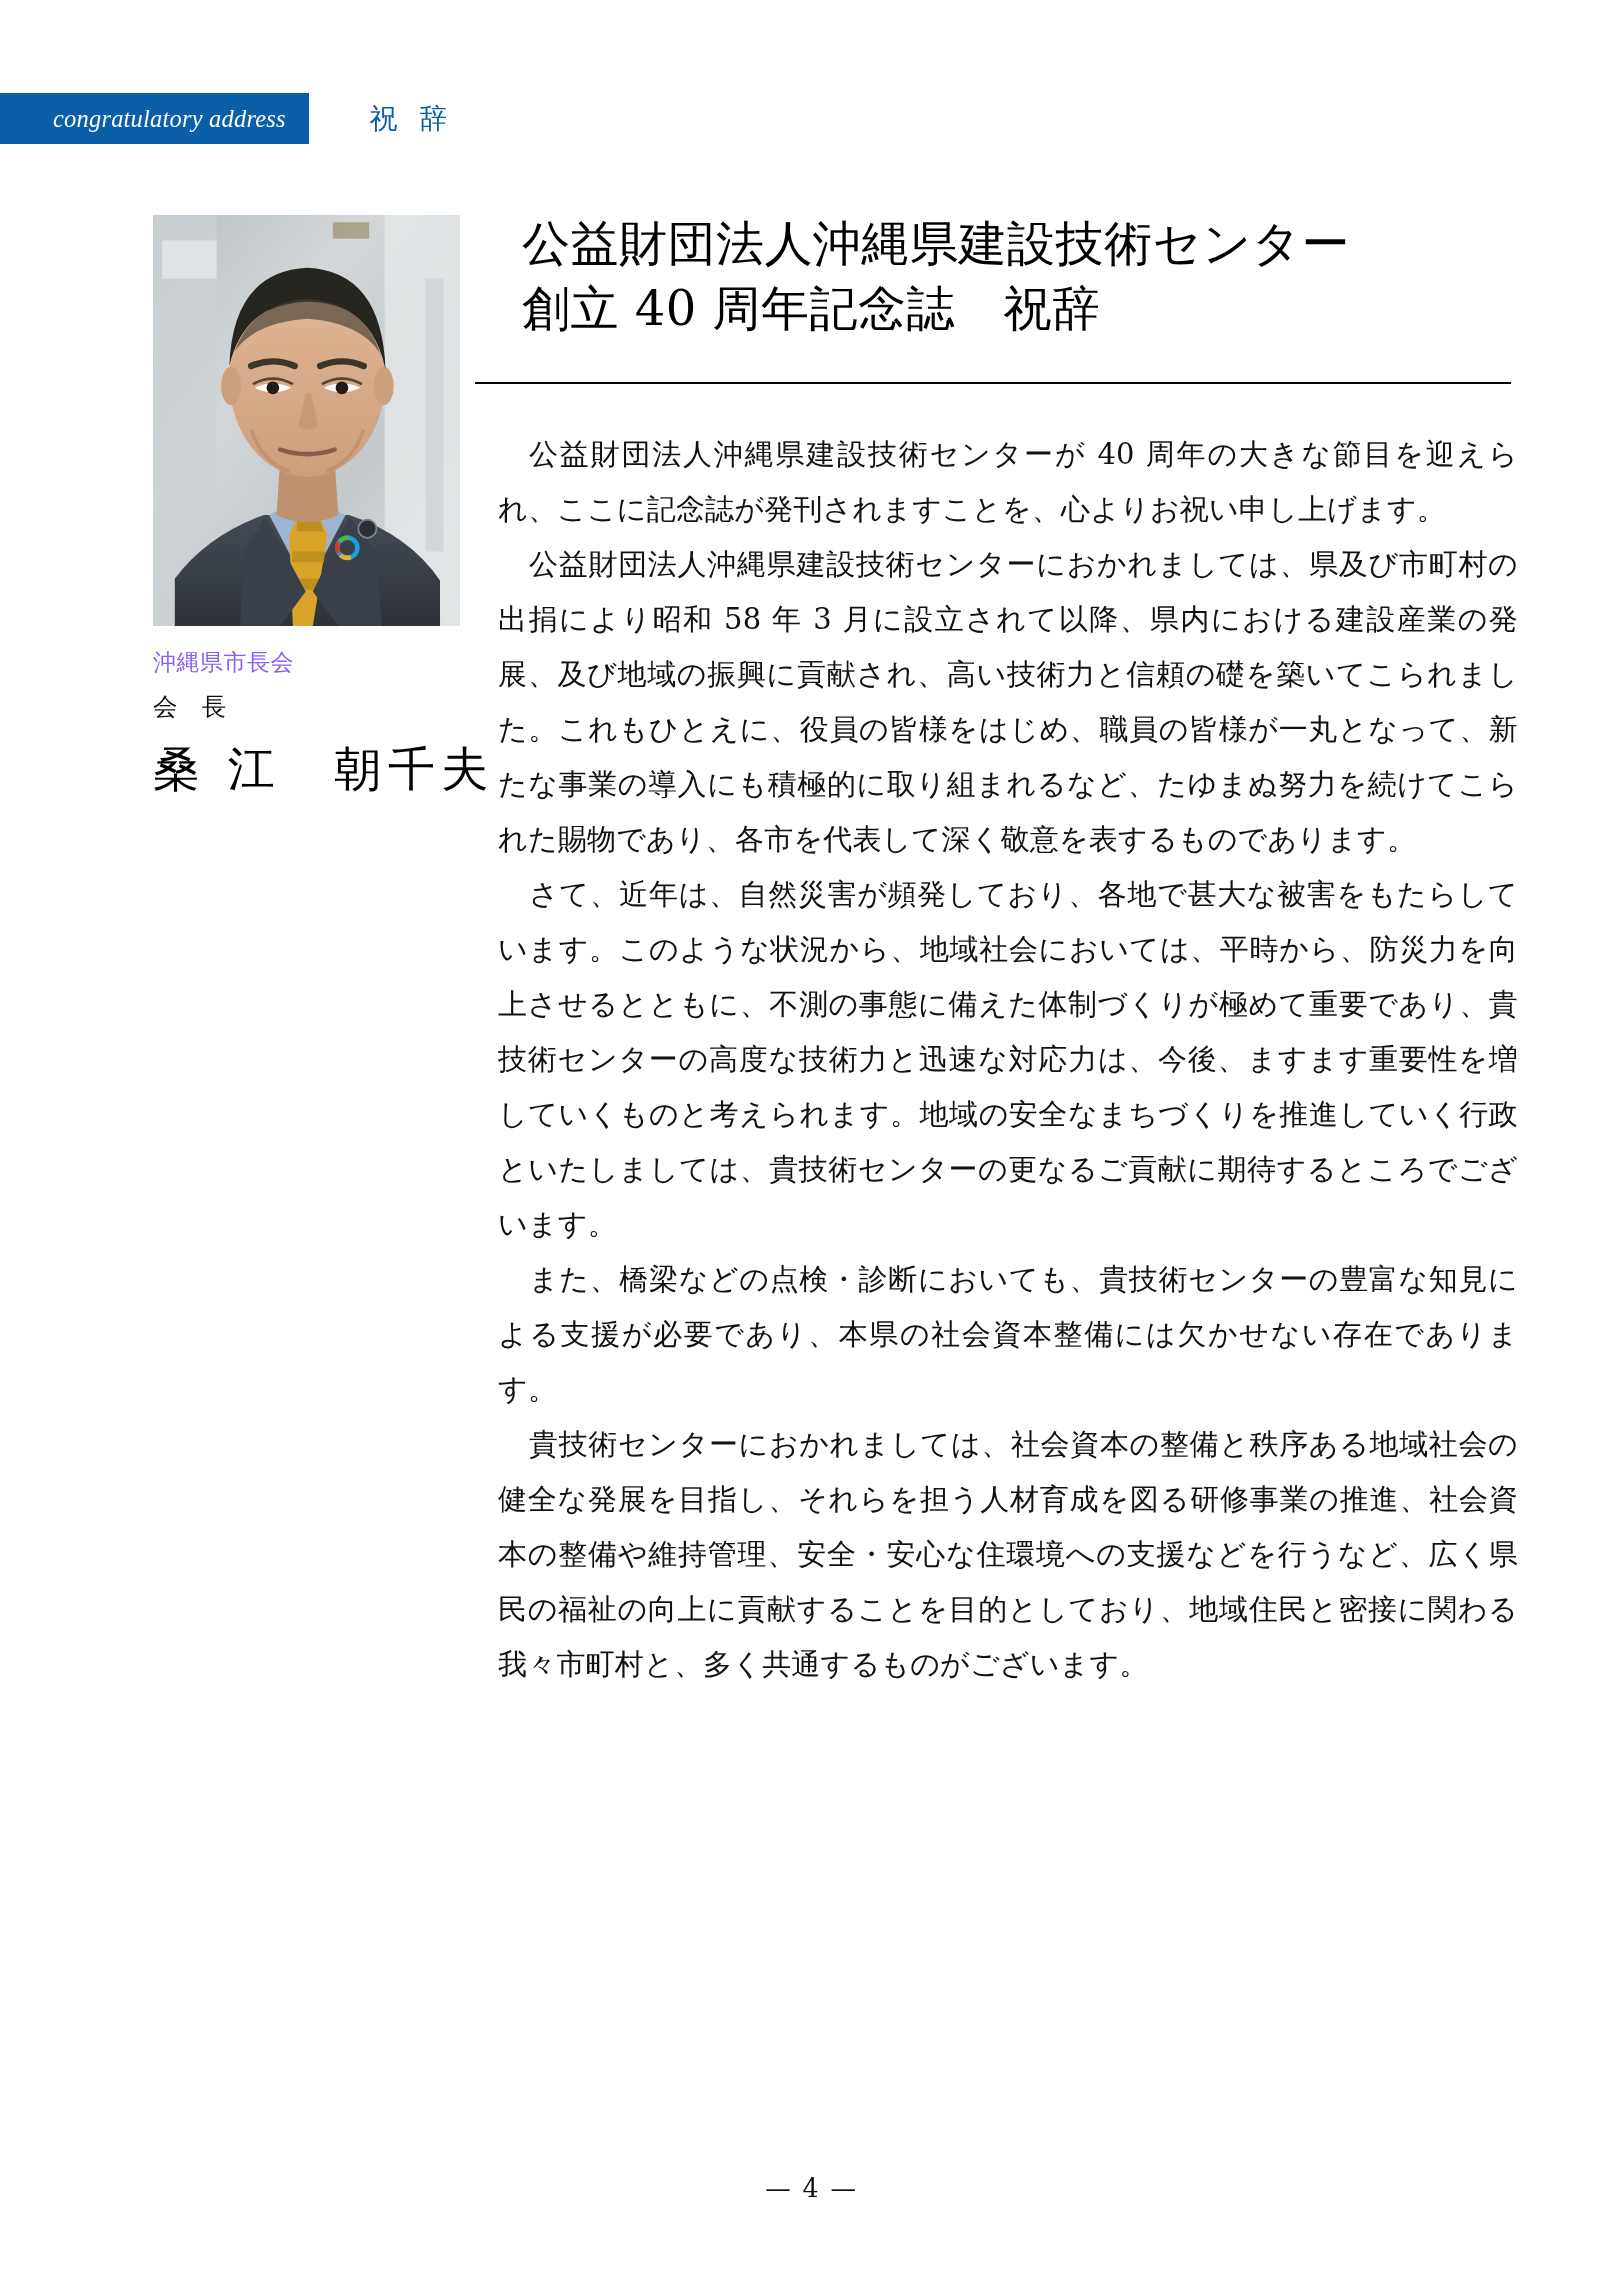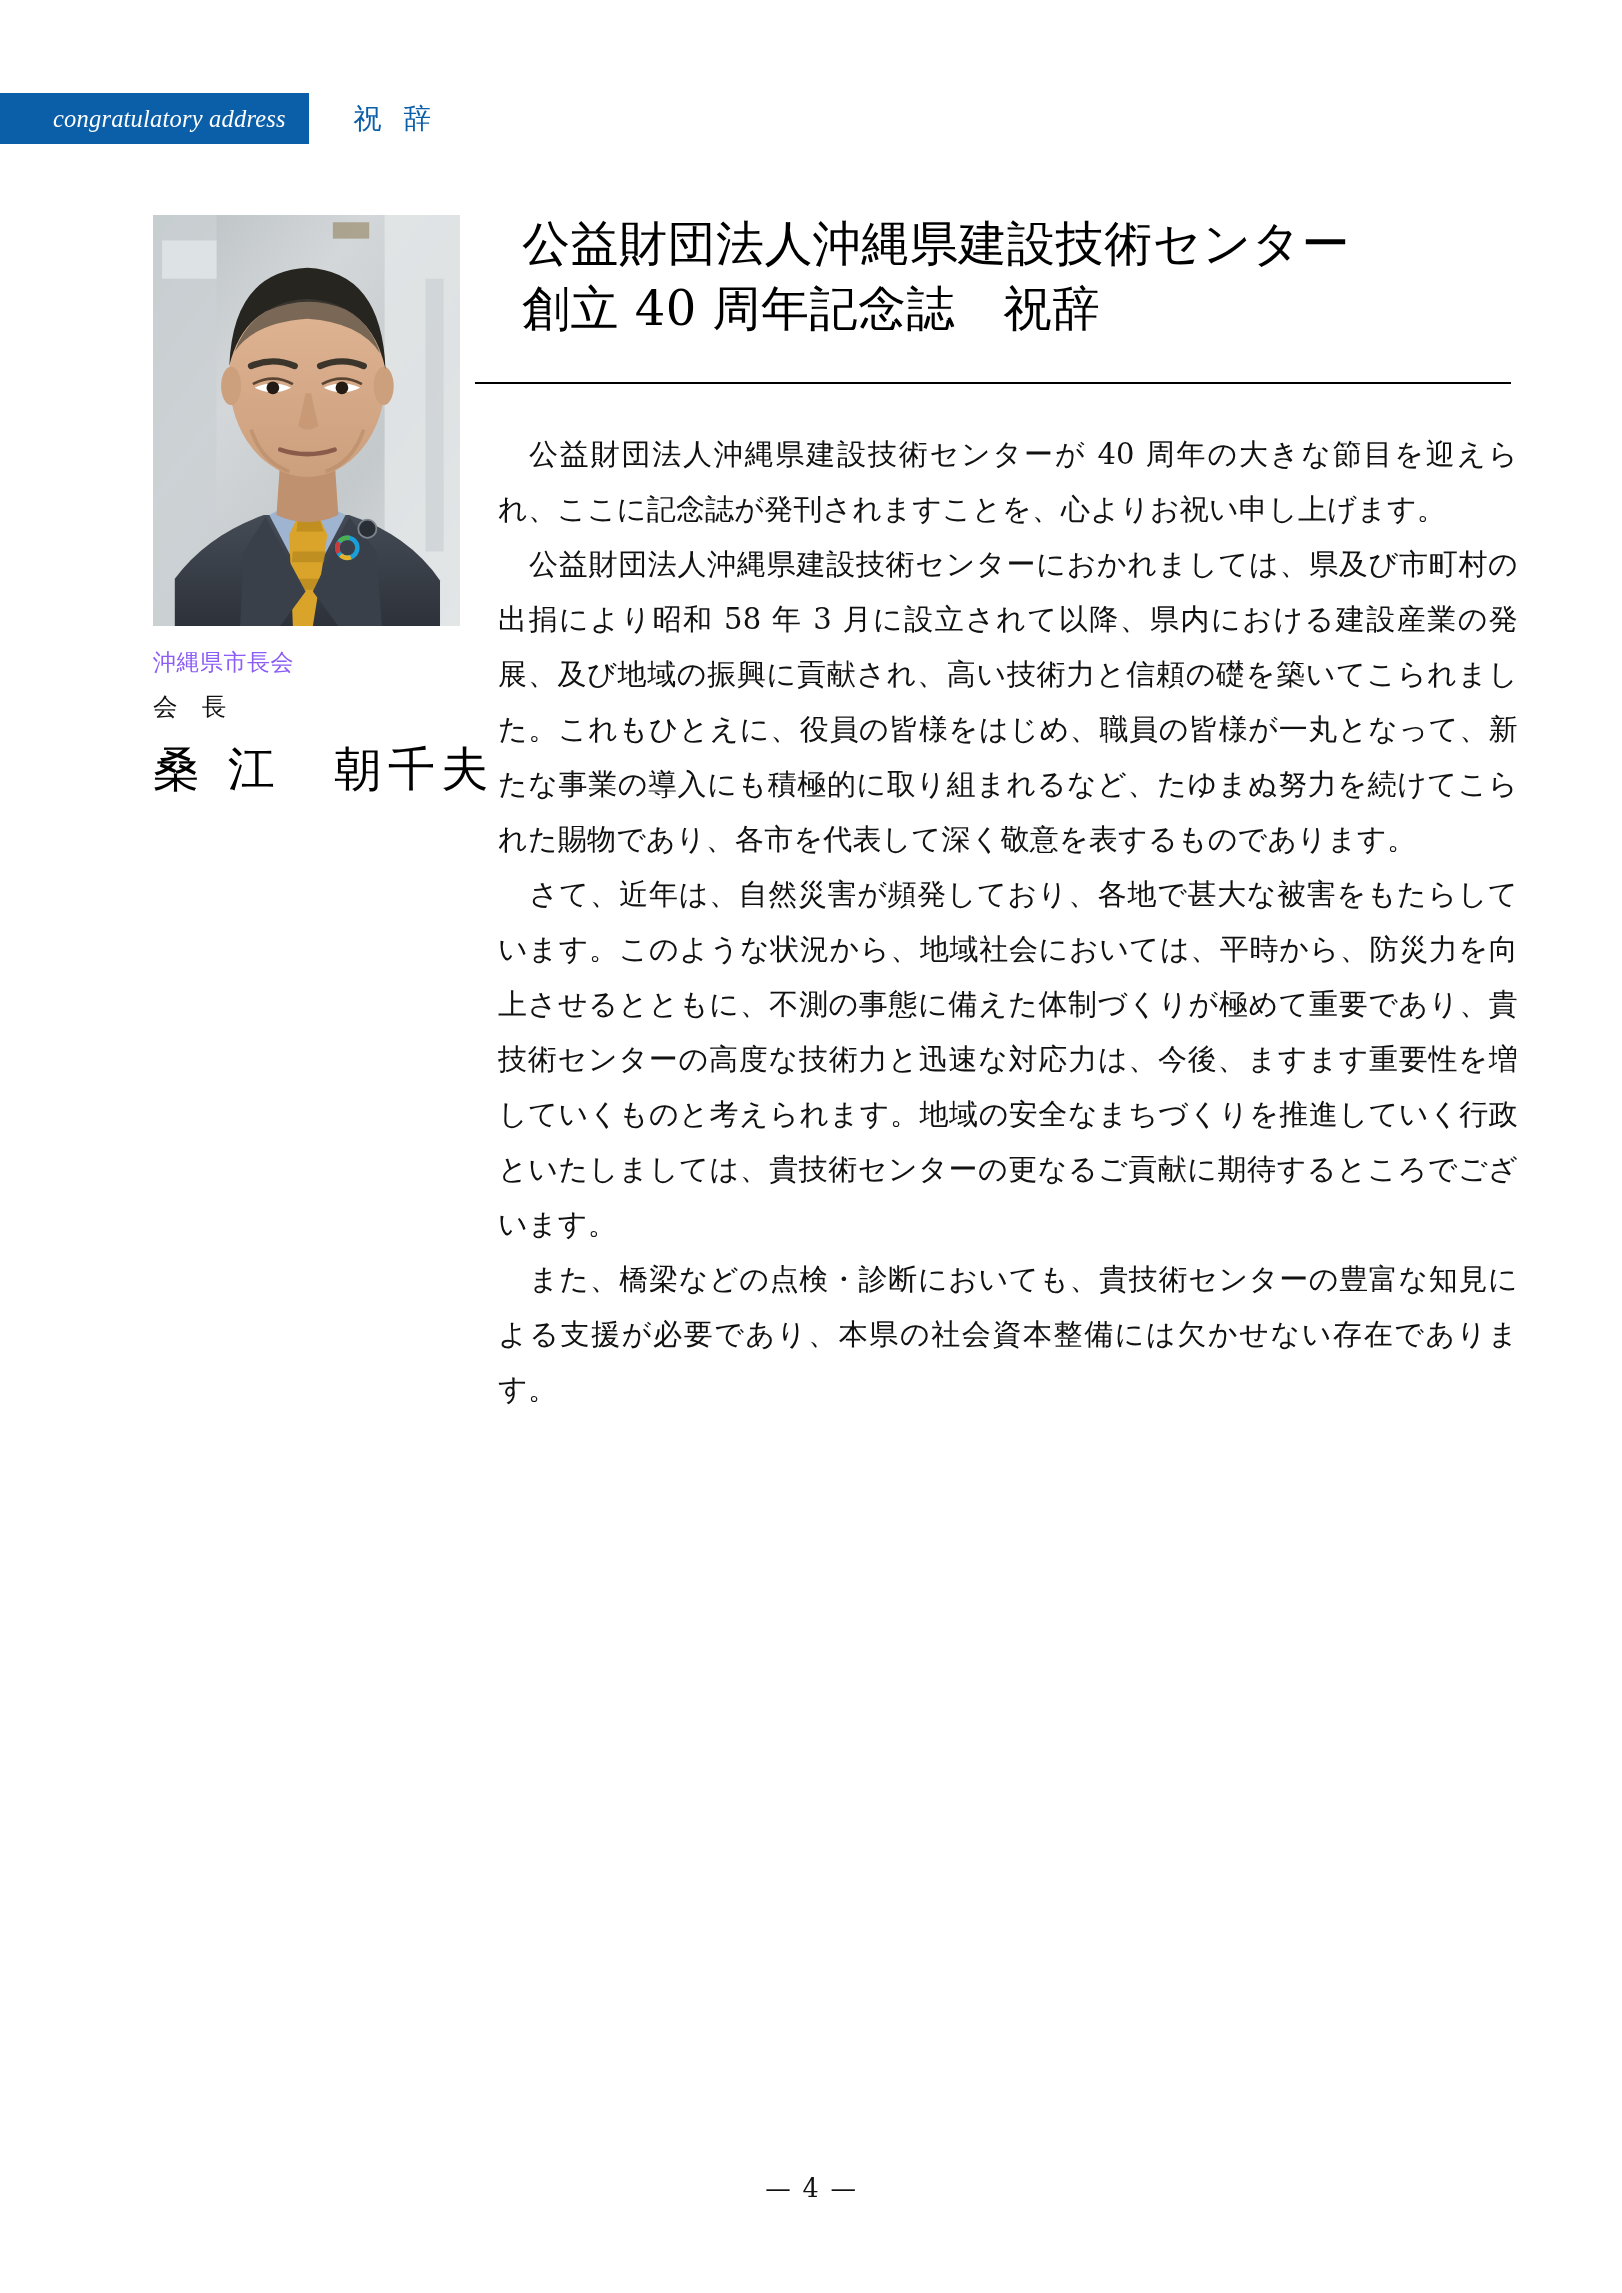--- a/index.html
+++ b/index.html
@@ -20,20 +20,21 @@
   }
 
   
   .header {
     position: absolute;
     left: 0;
     top: 93px;
     display: flex;
     align-items: center;
     height: 51px;
+    gap: 16px;
   }
   .header-banner {
     background: #0b5ea8;
     color: #ffffff;
     height: 51px;
     line-height: 51px;
     padding: 0 23.6px 0 53px;
     font-family: "Liberation Serif", "DejaVu Serif", serif;
     font-style: italic;
     font-size: 24.5px;
@@ -245,18 +246,19 @@
     <div class="title-line">公益財団法人沖縄県建設技術センター</div>
     <div class="title-line">創立 40 周年記念誌　祝辞</div>
   </div>
   <div class="title-rule"></div>
 
   <div class="body-text" id="body-text">
       <p>公益財団法人沖縄県建設技術センターが 40 周年の大きな節目を迎えられ、ここに記念誌が発刊されますことを、心よりお祝い申し上げます。</p>
       <p>公益財団法人沖縄県建設技術センターにおかれましては、県及び市町村の出捐により昭和 58 年 3 月に設立されて以降、県内における建設産業の発展、及び地域の振興に貢献され、高い技術力と信頼の礎を築いてこられました。これもひとえに、役員の皆様をはじめ、職員の皆様が一丸となって、新たな事業の導入にも積極的に取り組まれるなど、たゆまぬ努力を続けてこられた賜物であり、各市を代表して深く敬意を表するものであります。</p>
       <p>さて、近年は、自然災害が頻発しており、各地で甚大な被害をもたらしています。このような状況から、地域社会においては、平時から、防災力を向上させるとともに、不測の事態に備えた体制づくりが極めて重要であり、貴技術センターの高度な技術力と迅速な対応力は、今後、ますます重要性を増していくものと考えられます。地域の安全なまちづくりを推進していく行政といたしましては、貴技術センターの更なるご貢献に期待するところでございます。</p>
       <p>また、橋梁などの点検・診断においても、貴技術センターの豊富な知見による支援が必要であり、本県の社会資本整備には欠かせない存在であります。</p>
+      <p>貴技術センターにおかれましては、社会資本の整備と秩序ある地域社会の健全な発展を目指し、それらを担う人材育成を図る研修事業の推進、社会資本の整備や維持管理、安全・安心な住環境への支援などを行うなど、広く県民の福祉の向上に貢献することを目的としており、地域住民と密接に関わる我々市町村と、多く共通するものがございます。</p>
     </div>
 
   <div class="footer">— 4 —</div>
 
 </div>
 
 
 </body></html>

